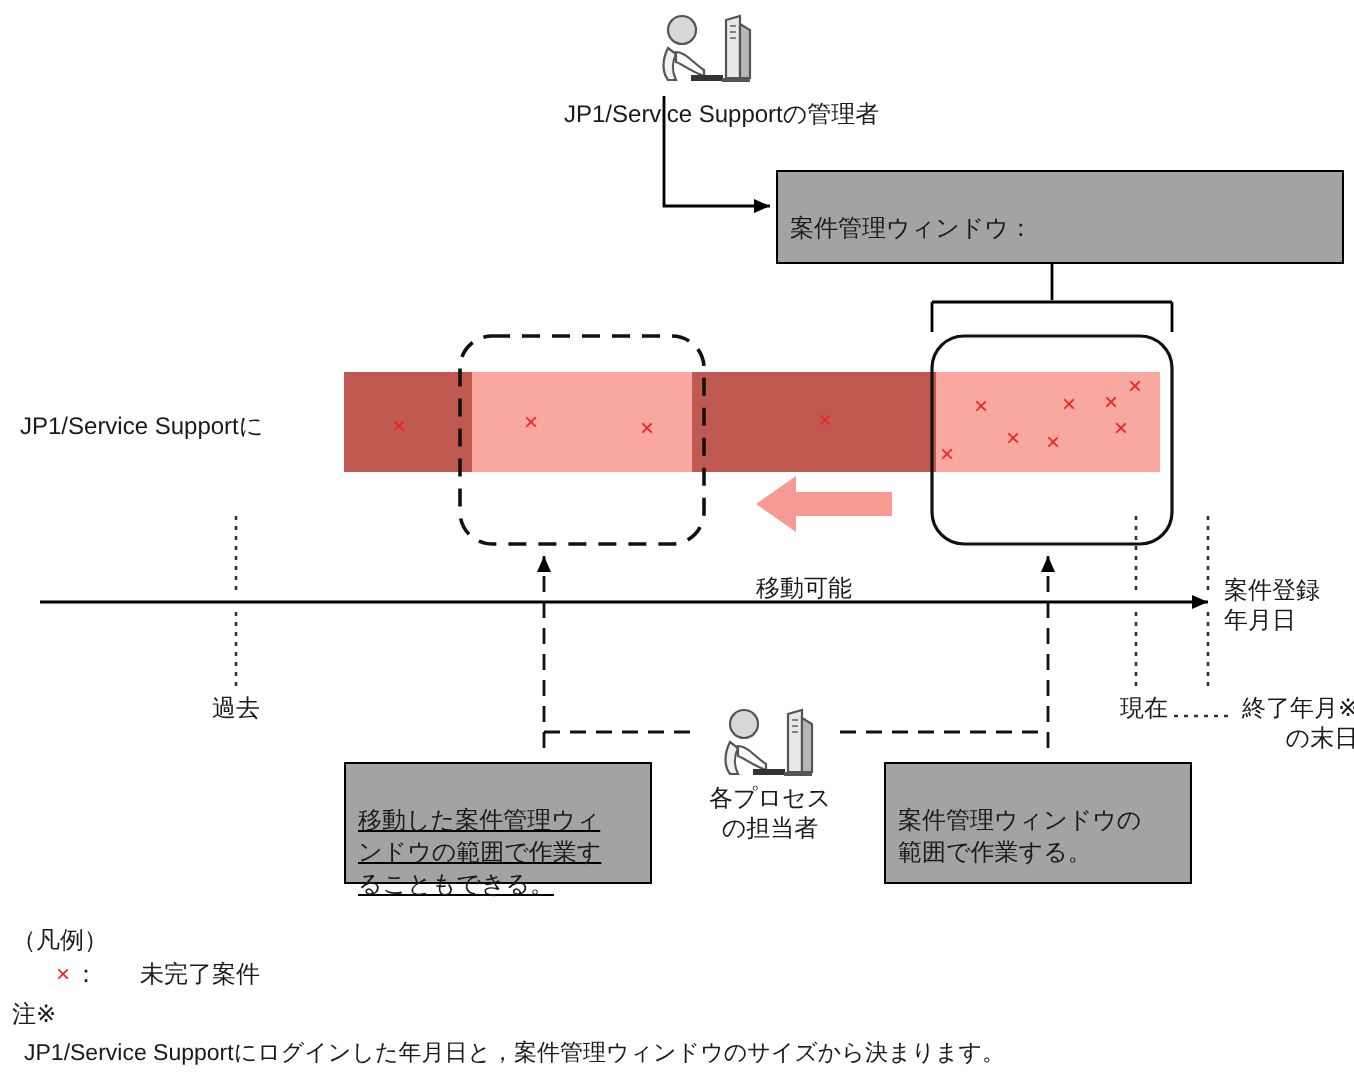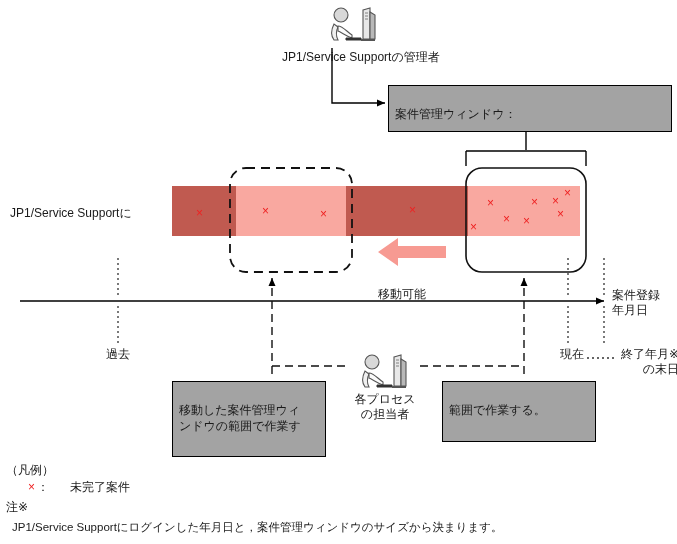--- a/index.html
+++ b/index.html
@@ -148,26 +148,28 @@
       <line x1="40" y1="10" x2="43" y2="10" stroke="#777" stroke-width="0.9"></line>
       <line x1="40" y1="13" x2="43" y2="13" stroke="#777" stroke-width="0.9"></line>
     </svg>
   </div>
 
   <div class="abs" style="left:349px; top:392px; text-align:center; width:72px;">
     <div class="txt">各プロセス</div>
     <div class="txt">の担当者</div>
   </div>
 
-  <div class="abs box" style="left:172px; top:381px; width:154px; height:76px;">
+  <div class="abs box" style="left:172px; top:381px; width:154px; height:61px;text-decoration:underline;">
     <div class="txt">移動した案件管理ウィ</div>
     <div class="txt">ンドウの範囲で作業す</div>
+    <div class="txt">ることもできる。</div>
   </div>
 
   <div class="abs box" style="left:442px; top:381px; width:154px; height:61px;">
+    <div class="txt">案件管理ウィンドウの</div>
     <div class="txt">範囲で作業する。</div>
   </div>
 
   <div class="abs txt" style="left:6px; top:463px;">（凡例）</div>
 
   <div class="abs" style="left:28px; top:480px; display:flex; align-items:baseline; gap:2px;">
     <span class="legend-x">×</span>
     <span class="txt">：</span>
     <span class="txt" style="margin-left:19px;">未完了案件</span>
   </div>

